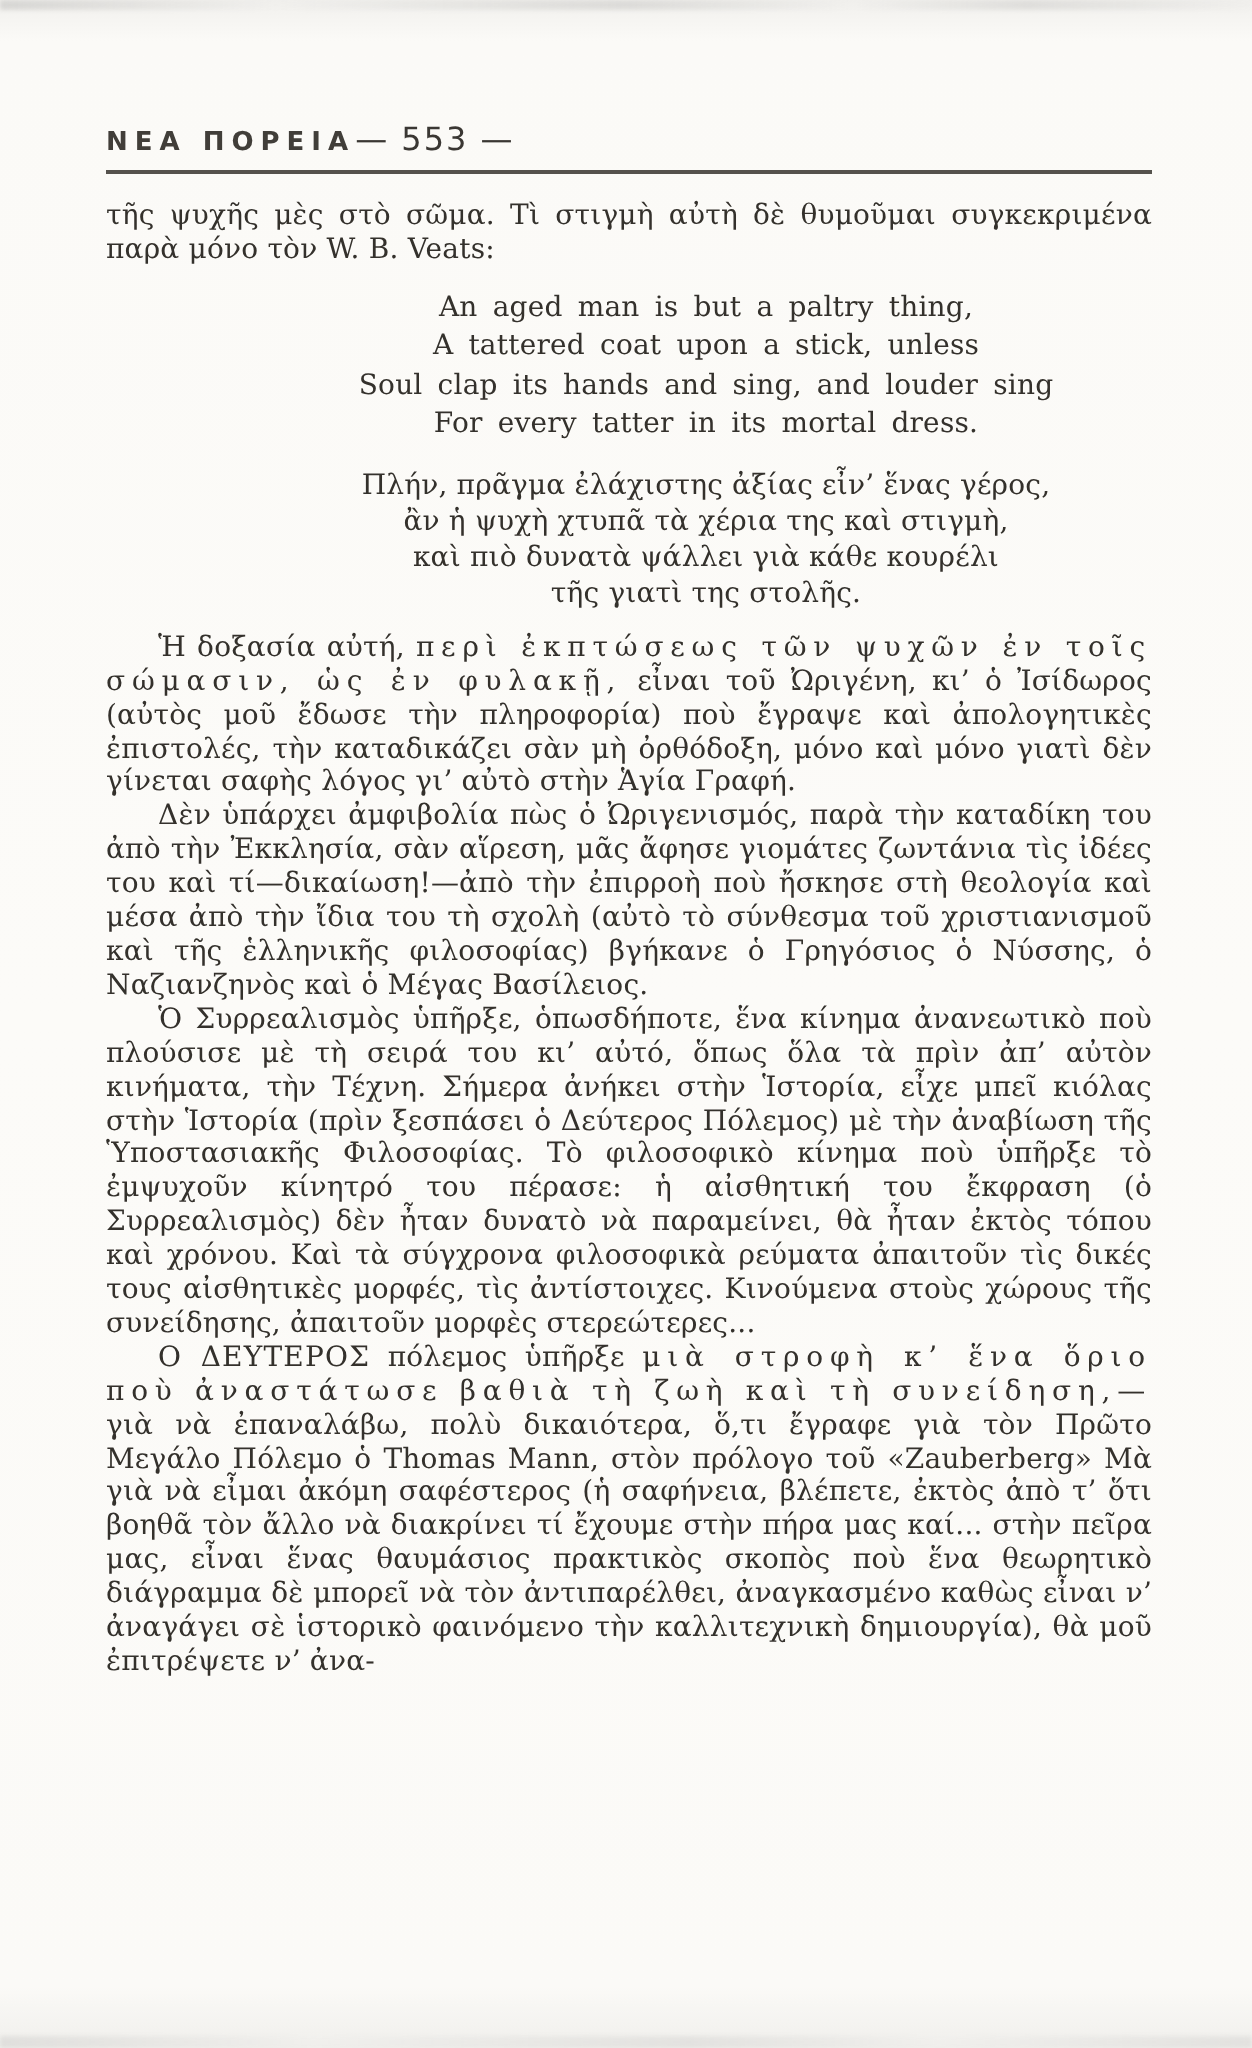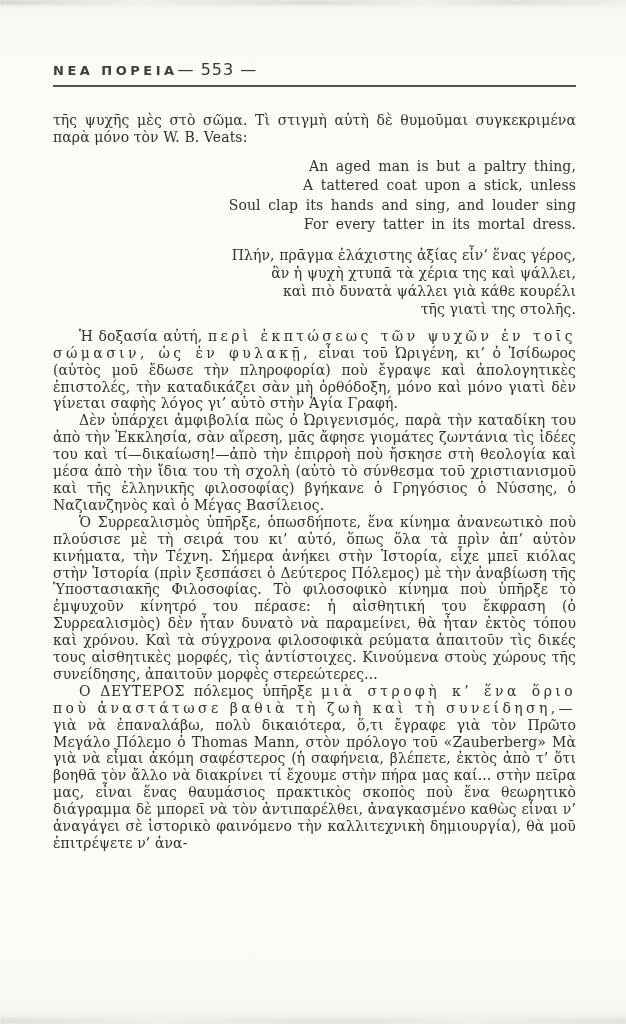--- a/index.html
+++ b/index.html
@@ -66,24 +66,24 @@
     width: 523px;
     font-size: 14px;
     line-height: 16.9px;
     text-align: justify;
     letter-spacing: 0.1px;
   }
   .body-text p {
     margin: 0;
     text-indent: 26px;
   }
-  .body-text p.noindent { text-indent: 0; margin-top: 12px; }
+  .body-text p.noindent { text-indent: 0; }
   .poem {
     margin: 11px 0 10px 77px;
-    text-align: right;
+    text-align: center;
     line-height: 18px;
   }
   .poem-en { word-spacing: 3px; line-height: 19.5px; }
   .spaced { letter-spacing: 3.4px; }
   .caps-lead { letter-spacing: 0.6px; }
   .par-gap { margin-top: 15px; }
 </style>
 </head>
 <body>
 
@@ -102,21 +102,21 @@
 
     <div class="poem poem-en">
       <div>An aged man is but a paltry thing,</div>
       <div>A tattered coat upon a stick, unless</div>
       <div>Soul clap its hands and sing, and louder sing</div>
       <div>For every tatter in its mortal dress.</div>
     </div>
 
     <div class="poem poem-gr">
       <div>Πλήν, πρᾶγμα ἐλάχιστης ἀξίας εἶν’ ἕνας γέρος,</div>
-      <div>ἂν ἡ ψυχὴ χτυπᾶ τὰ χέρια της καὶ ψάλλει,</div>
+      <div>ἂν ἡ ψυχὴ χτυπᾶ τὰ χέρια της καὶ στιγμὴ,</div>
       <div>καὶ πιὸ δυνατὰ ψάλλει γιὰ κάθε κουρέλι</div>
       <div>τῆς γιατὶ της στολῆς.</div>
     </div>
 
     <p><span>Ἡ δοξασία αὐτή, </span><span class="spaced">περὶ ἐκπτώσεως τῶν ψυχῶν ἐν τοῖς σώμασιν, ὡς ἐν φυλακῇ,</span><span> εἶναι τοῦ Ὠριγένη, κι’ ὁ Ἰσίδωρος (αὐτὸς μοῦ ἔδωσε τὴν πληροφορία) ποὺ ἔγραψε καὶ ἀπολογητικὲς ἐπιστολές, τὴν καταδικάζει σὰν μὴ ὀρθόδοξη, μόνο καὶ μόνο γιατὶ δὲν γίνεται σαφὴς λόγος γι’ αὐτὸ στὴν Ἁγία Γραφή.</span></p>
 
     <p>Δὲν ὑπάρχει ἀμφιβολία πὼς ὁ Ὠριγενισμός, παρὰ τὴν καταδίκη του ἀπὸ τὴν Ἐκκλησία, σὰν αἵρεση, μᾶς ἄφησε γιομάτες ζωντάνια τὶς ἰδέες του καὶ τί—δικαίωση!—ἀπὸ τὴν ἐπιρροὴ ποὺ ἤσκησε στὴ θεολογία καὶ μέσα ἀπὸ τὴν ἴδια του τὴ σχολὴ (αὐτὸ τὸ σύνθεσμα τοῦ χριστιανισμοῦ καὶ τῆς ἑλληνικῆς φιλοσοφίας) βγήκανε ὁ Γρηγόσιος ὁ Νύσσης, ὁ Ναζιανζηνὸς καὶ ὁ Μέγας Βασίλειος.</p>
 
 
     <p>Ὁ Συρρεαλισμὸς ὑπῆρξε, ὁπωσδήποτε, ἕνα κίνημα ἀνανεωτικὸ ποὺ πλούσισε μὲ τὴ σειρά του κι’ αὐτό, ὅπως ὅλα τὰ πρὶν ἀπ’ αὐτὸν κινήματα, τὴν Τέχνη. Σήμερα ἀνήκει στὴν Ἱστορία, εἶχε μπεῖ κιόλας στὴν Ἱστορία (πρὶν ξεσπάσει ὁ Δεύτερος Πόλεμος) μὲ τὴν ἀναβίωση τῆς Ὑποστασιακῆς Φιλοσοφίας. Τὸ φιλοσοφικὸ κίνημα ποὺ ὑπῆρξε τὸ ἐμψυχοῦν κίνητρό του πέρασε: ἡ αἰσθητική του ἔκφραση (ὁ Συρρεαλισμὸς) δὲν ἦταν δυνατὸ νὰ παραμείνει, θὰ ἦταν ἐκτὸς τόπου καὶ χρόνου. Καὶ τὰ σύγχρονα φιλοσοφικὰ ρεύματα ἀπαιτοῦν τὶς δικές τους αἰσθητικὲς μορφές, τὶς ἀντίστοιχες. Κινούμενα στοὺς χώρους τῆς συνείδησης, ἀπαιτοῦν μορφὲς στερεώτερες...</p>

